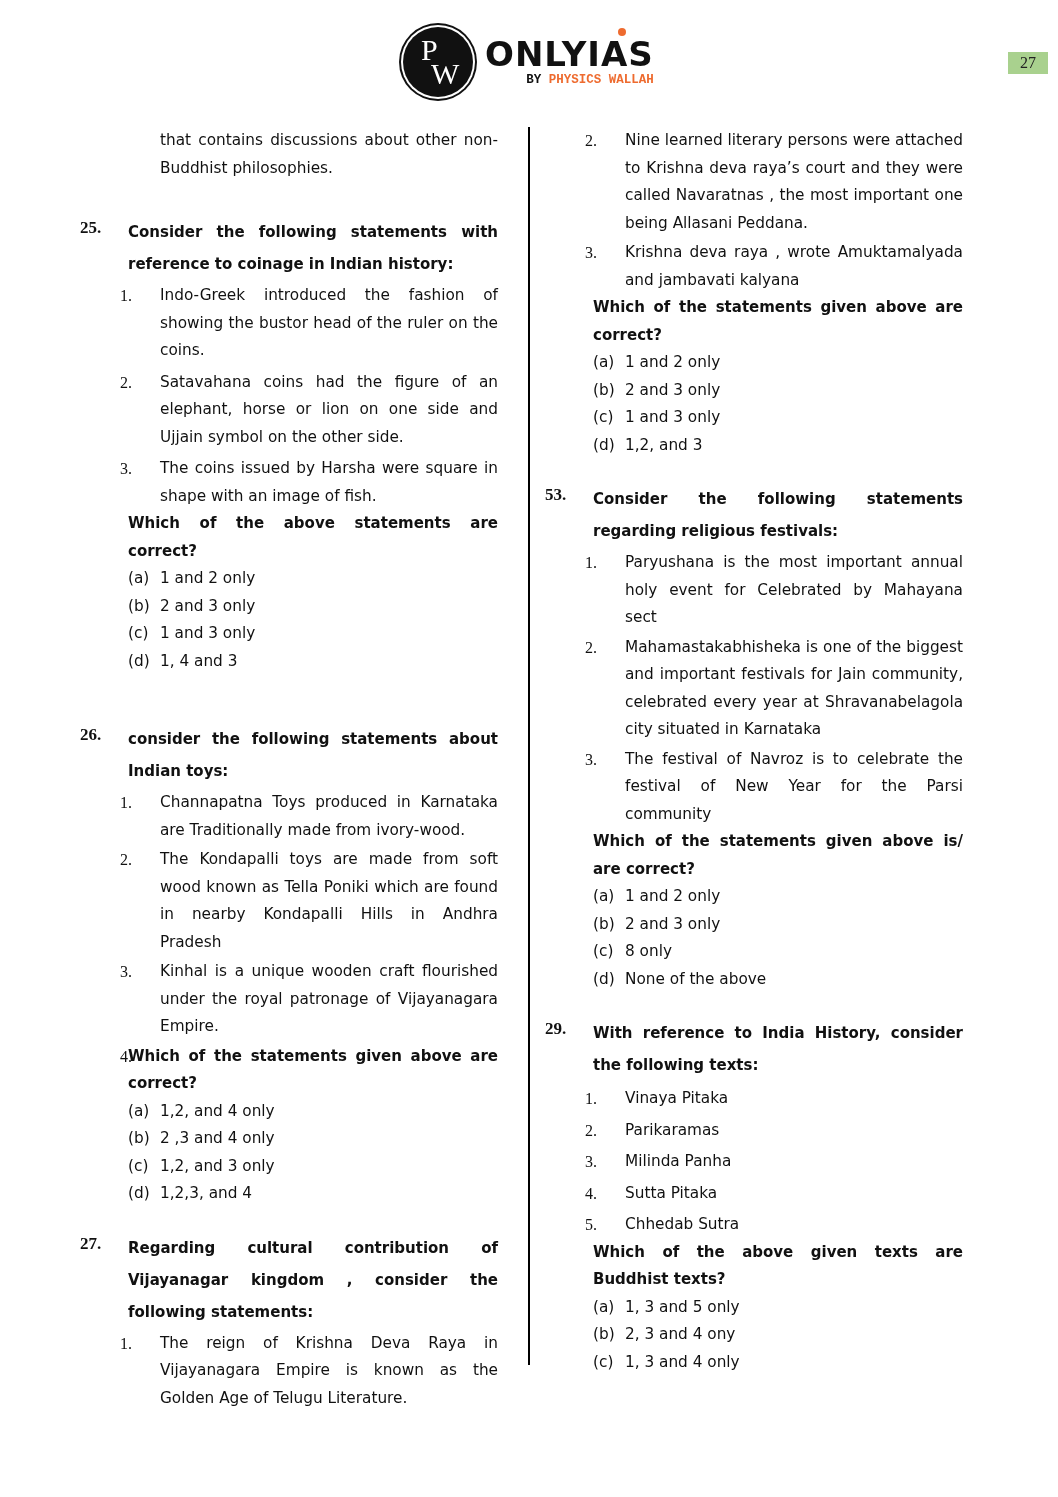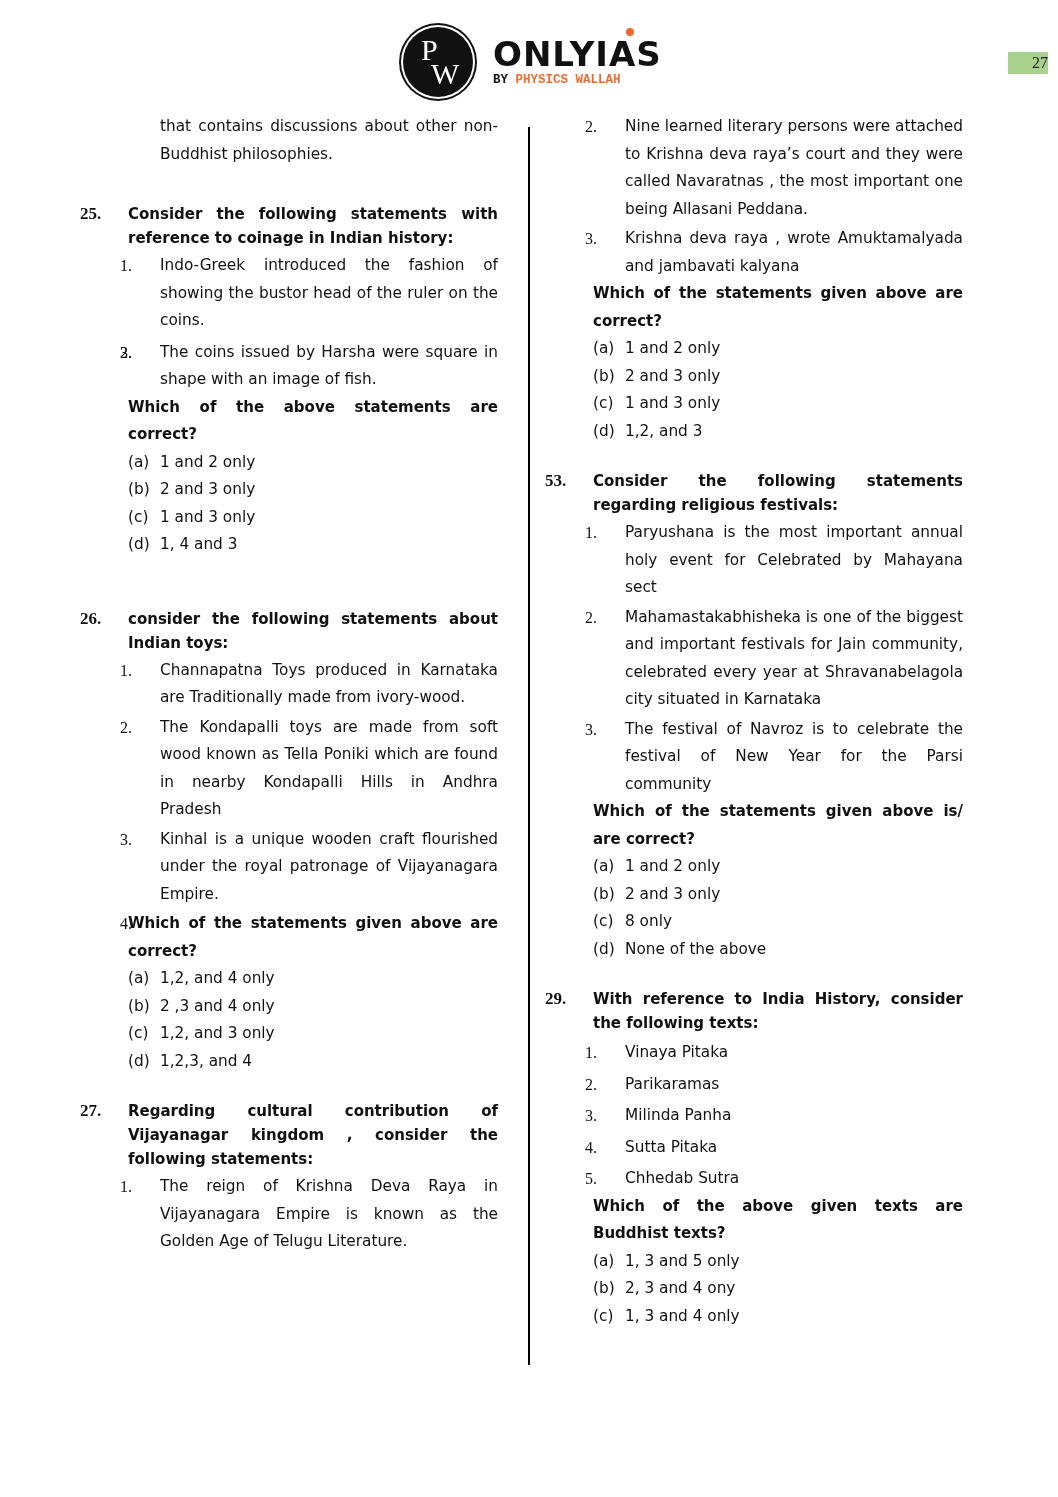--- a/index.html
+++ b/index.html
@@ -5,43 +5,43 @@
   html, body { margin: 0; padding: 0; background: #ffffff; }
   body { width: 1058px; height: 1497px; position: relative; overflow: hidden;
          font-family: "Liberation Sans", "DejaVu Sans", sans-serif; color: #111; }
 
   
   .logo-wrap { position: absolute; left: 403px; top: 27px; height: 70px; display: flex; align-items: center; }
   .pw-badge { width: 70px; height: 70px; border-radius: 50%; background: #111; position: relative;
               box-shadow: 0 0 0 2px #fff, 0 0 0 4px #111; }
   .pw-badge .p { position: absolute; left: 18px; top: 6px; color: #fff; font-family: "Liberation Serif", serif; font-size: 30px; }
   .pw-badge .w { position: absolute; left: 28px; top: 30px; color: #fff; font-family: "Liberation Serif", serif; font-size: 30px; }
-  .brand { margin-left: 20px; display: flex; flex-direction: column; }
+  .brand { margin-left: 12px; display: flex; flex-direction: column; text-align: right; }
   .brand-name { font-family: "DejaVu Sans", sans-serif; font-weight: bold; font-size: 34px; letter-spacing: 1px; color: #111; line-height: 36px; position: relative; }
   .brand-dot { position: absolute; left: 133px; top: -8px; width: 8px; height: 8px; border-radius: 50%; background: #ee6b2f; }
   .brand-sub { font-family: Liberation Mono, monospace; font-weight: bold; font-size: 12.5px; line-height: 16px; }
   .brand-sub .by { color: #111; }
   .brand-sub .pw { color: #ee6b2f; }
 
   .page-num { position: absolute; left: 1008px; top: 52px; width: 40px; height: 22px; background: #a9d18e;
-              font-family: "Liberation Serif", serif; font-size: 16px; color: #222; text-align: right; line-height: 22px; }
+              font-family: "Liberation Serif", serif; font-size: 16px; color: #222; text-align: center; line-height: 22px; }
 
   .divider { position: absolute; left: 528px; top: 127px; width: 2px; height: 1238px; background: #000; }
 
   
-  .col { position: absolute; top: 113px; }
+  .col { position: absolute; top: 127px; }
   .col-left { left: 80px; width: 418px; }
   .col-right { left: 545px; width: 418px; }
 
   .txt { font-family: "DejaVu Sans", sans-serif; font-size: 15.3px; line-height: 27.5px; }
   .cont { padding-left: 80px; text-align: justify; text-align-last: left; }
 
   .q { position: relative; margin-top: 19px; }
   .q-num { position: absolute; left: 0; top: 0; font-family: "Liberation Serif", serif; font-weight: bold; font-size: 17px; line-height: 24px; }
-  .q-stem { margin-left: 48px; font-family: "DejaVu Sans", sans-serif; font-weight: bold; font-size: 15px; line-height: 24px; text-align: justify; text-align-last: left; }
+  .q-stem { margin-left: 48px; font-family: "DejaVu Sans", sans-serif; font-weight: bold; font-size: 15px; line-height: 32px; text-align: justify; text-align-last: left; }
 
   .stmt { position: relative; padding-left: 80px; margin-top: 2px; }
   .stmt .n { position: absolute; left: 40px; top: 0; font-family: "Liberation Serif", serif; font-size: 16px; line-height: 27.5px; }
   .stmt .t { text-align: justify; text-align-last: left; }
   .gap-sm { margin-top: 4px; }
 
   .ask { margin-left: 48px; font-family: "DejaVu Sans", sans-serif; font-weight: bold; font-size: 15px; line-height: 27.5px; text-align: justify; text-align-last: left; }
   .opts { margin-left: 48px; }
   .opt { display: flex; font-family: "DejaVu Sans", sans-serif; font-size: 15.3px; line-height: 27.5px; }
   .opt .l { width: 32px; }
@@ -73,20 +73,21 @@
 
   <div class="q" style="margin-top:34px">
     <div class="q-num">25.</div>
     <div class="q-stem">Consider the following statements with reference to coinage in Indian history:</div>
     <div class="stmt">
       <span class="n">1.</span>
       <div class="t txt">Indo-Greek introduced the fashion of showing the bustor head of the ruler on the coins.</div>
     </div>
     <div class="stmt gap-sm">
       <span class="n">2.</span>
+      <div class="t txt">Satavahana coins had the figure of an elephant, horse or lion on one side and Ujjain symbol on the other side.</div>
     </div>
     <div class="stmt gap-sm">
       <span class="n">3.</span>
       <div class="t txt">The coins issued by Harsha were square in shape with an image of fish.</div>
     </div>
     <div class="ask">Which of the above statements are correct?</div>
     <div class="opts">
       <div class="opt">
           <span class="l">(a)</span>
           <span>1 and 2 only</span>

